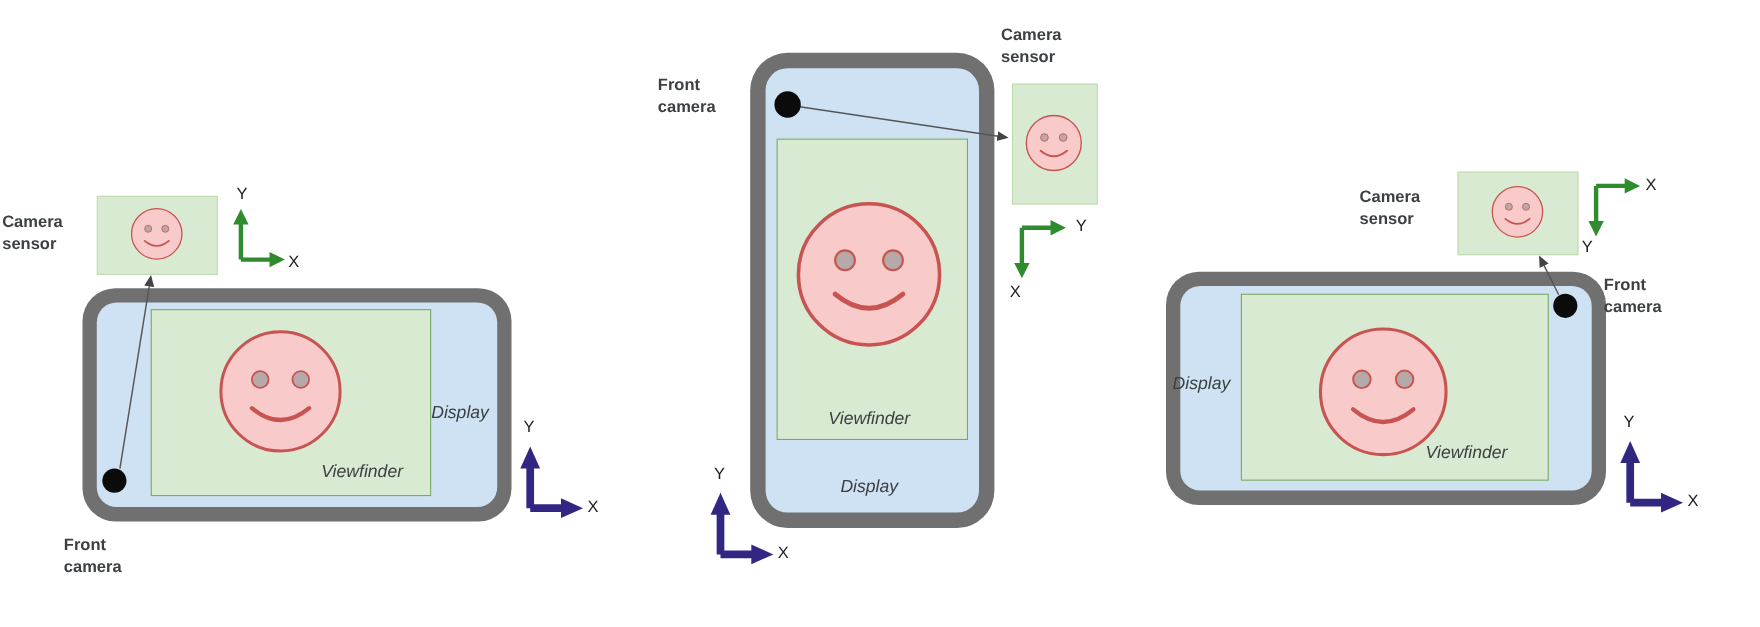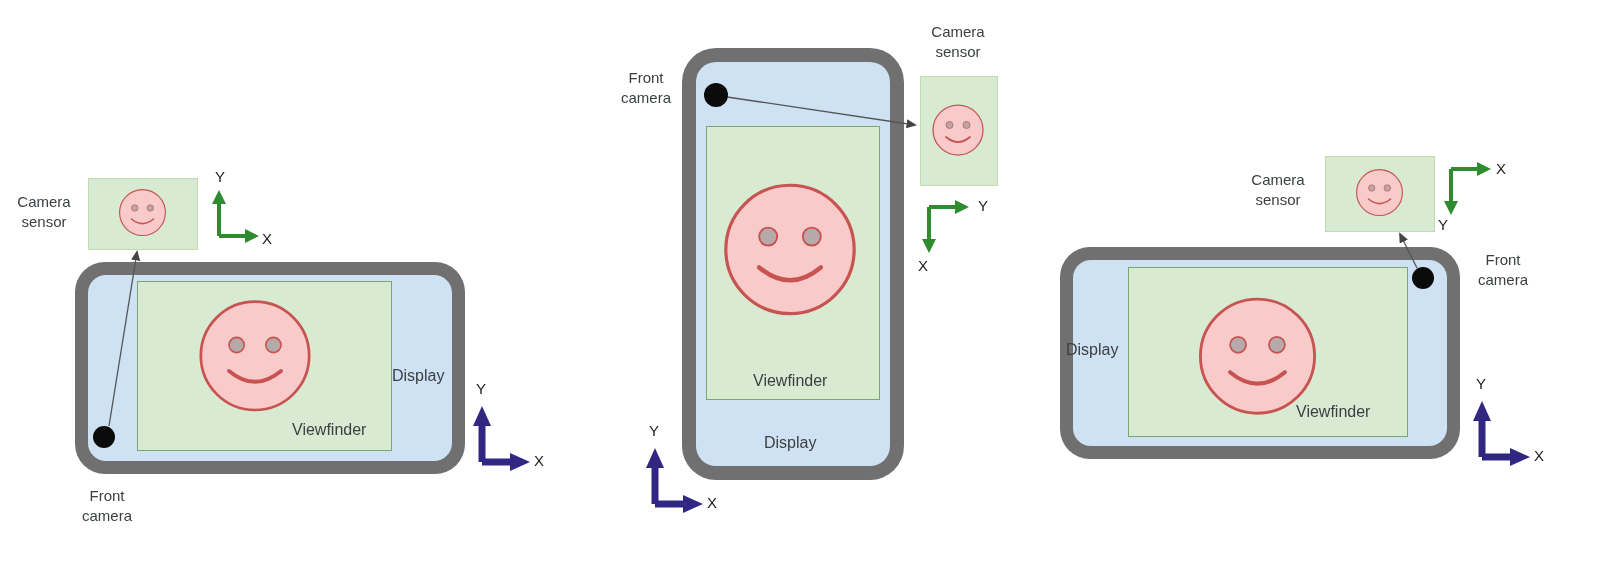--- a/index.html
+++ b/index.html
@@ -12,22 +12,22 @@
   .viewfinder{position:absolute;background:var(--viewfinder-fill);border:1px solid var(--viewfinder-border);z-index:3;}
   .sensor{position:absolute;background:var(--sensor-fill);border:1px solid var(--sensor-border);z-index:2;}
   .camera-dot{position:absolute;background:var(--camera-dot);border-radius:50%;z-index:6;}
 
   .face{position:absolute;z-index:4;}
   .face-head{fill:var(--face-fill);stroke:var(--face-stroke);stroke-width:2.5;}
   .face-eye{fill:var(--face-eye-fill);stroke:var(--face-stroke);stroke-width:1.5;}
   .face-mouth{fill:none;stroke:var(--face-stroke);stroke-width:3.5;stroke-linecap:round;}
 
   .lbl{position:absolute;font-size:15px;line-height:1.3;color:var(--label-text);z-index:6;white-space:nowrap;}
-  .lbl2{text-align:center;white-space:normal;}
-  .lbl-big{font-size:16px;}
+  .lbl2{white-space:normal;font-weight:bold;}
+  .lbl-big{font-size:16px;font-style:italic;}
   .axis-label{position:absolute;font-size:15px;color:#202124;z-index:6;}
 
   .axes{position:absolute;z-index:5;}
   .green-axes line{stroke:var(--axis-green);stroke-width:4;}
   .green-axes polygon{fill:var(--axis-green);}
   .purple-axes line{stroke:var(--axis-purple);stroke-width:7;}
   .purple-axes polygon{fill:var(--axis-purple);}
 
   .overlay{position:absolute;left:0;top:0;z-index:5;pointer-events:none;}
   .overlay line{stroke:var(--connector);stroke-width:1.3;}

